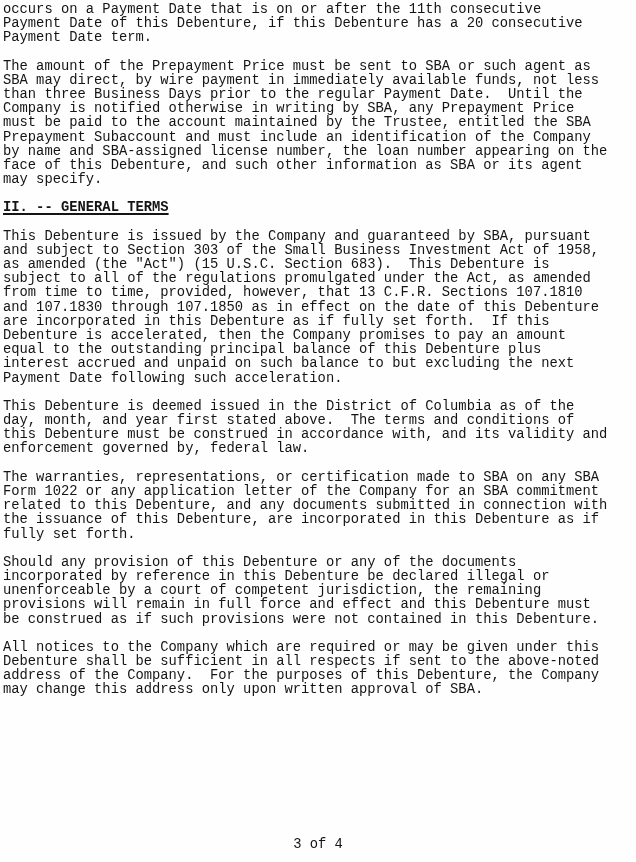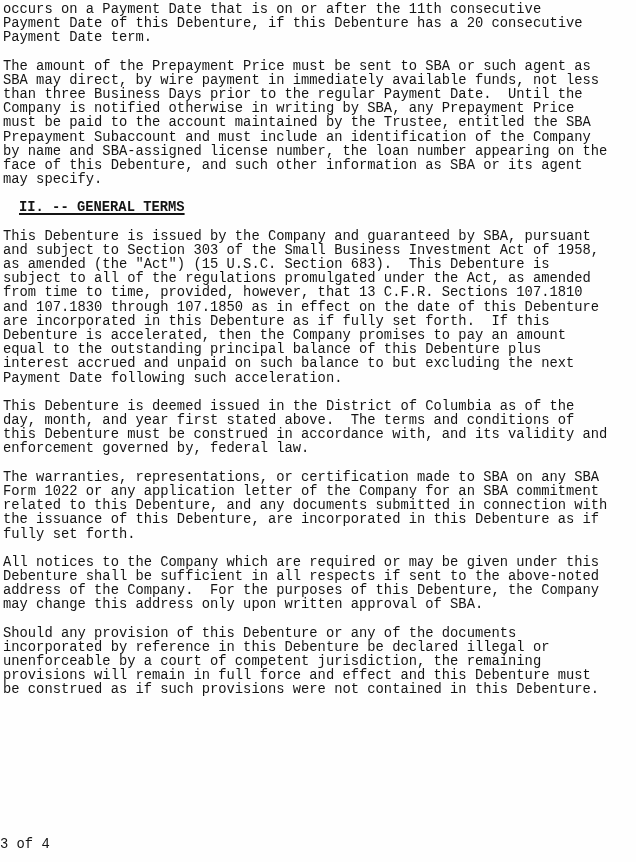--- a/index.html
+++ b/index.html
@@ -25,27 +25,28 @@
     margin: 0 0 14px 0;
   }
   .heading {
     white-space: pre;
     font-size: 13.8px;
     line-height: 14.2px;
     font-weight: bold;
     text-decoration: underline;
     text-decoration-thickness: 2px;
     text-underline-offset: 2px;
-    margin: 0 0 14px 16px;
+    margin: 0 0 14px 0;
   }
   .footer {
     position: absolute;
     bottom: 10px;
     left: 0;
     width: 100%;
+    text-align: center;
     font-size: 13.8px;
     line-height: 14.2px;
   }
 </style>
 </head>
 <body>
 
 <div class="page">
   <div class="para">occurs on a Payment Date that is on or after the 11th consecutive
 Payment Date of this Debenture, if this Debenture has a 20 consecutive
@@ -73,23 +74,23 @@
 Payment Date following such acceleration.</div>
   <div class="para">This Debenture is deemed issued in the District of Columbia as of the
 day, month, and year first stated above.  The terms and conditions of
 this Debenture must be construed in accordance with, and its validity and
 enforcement governed by, federal law.</div>
   <div class="para">The warranties, representations, or certification made to SBA on any SBA
 Form 1022 or any application letter of the Company for an SBA commitment
 related to this Debenture, and any documents submitted in connection with
 the issuance of this Debenture, are incorporated in this Debenture as if
 fully set forth.</div>
-  <div class="para">All notices to the Company which are required or may be given under this
-Debenture shall be sufficient in all respects if sent to the above-noted
-address of the Company.  For the purposes of this Debenture, the Company
-may change this address only upon written approval of SBA.</div>
   <div class="para">Should any provision of this Debenture or any of the documents
 incorporated by reference in this Debenture be declared illegal or
 unenforceable by a court of competent jurisdiction, the remaining
 provisions will remain in full force and effect and this Debenture must
 be construed as if such provisions were not contained in this Debenture.</div>
+  <div class="para">All notices to the Company which are required or may be given under this
+Debenture shall be sufficient in all respects if sent to the above-noted
+address of the Company.  For the purposes of this Debenture, the Company
+may change this address only upon written approval of SBA.</div>
   <div class="footer">3 of 4</div>
 </div>
 
 </body></html>

